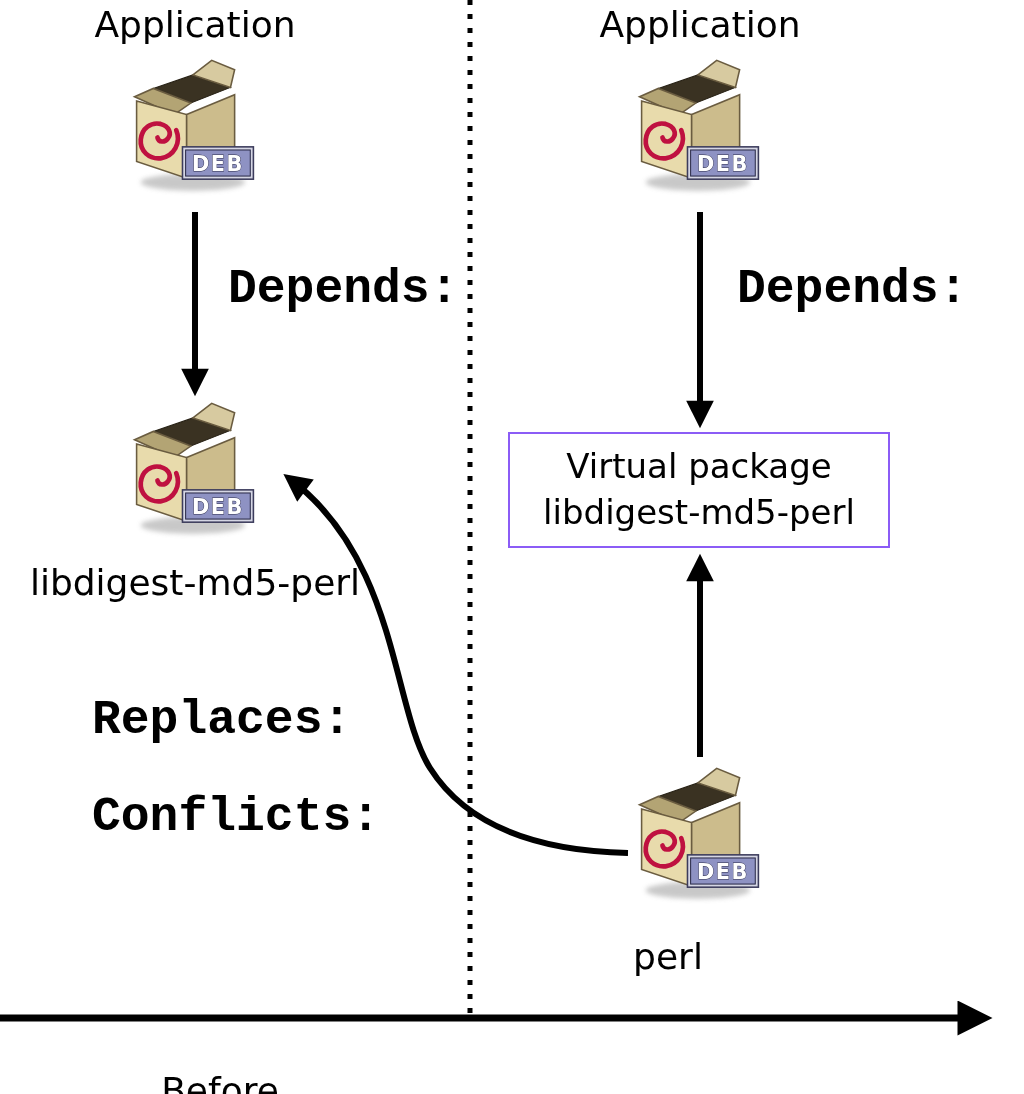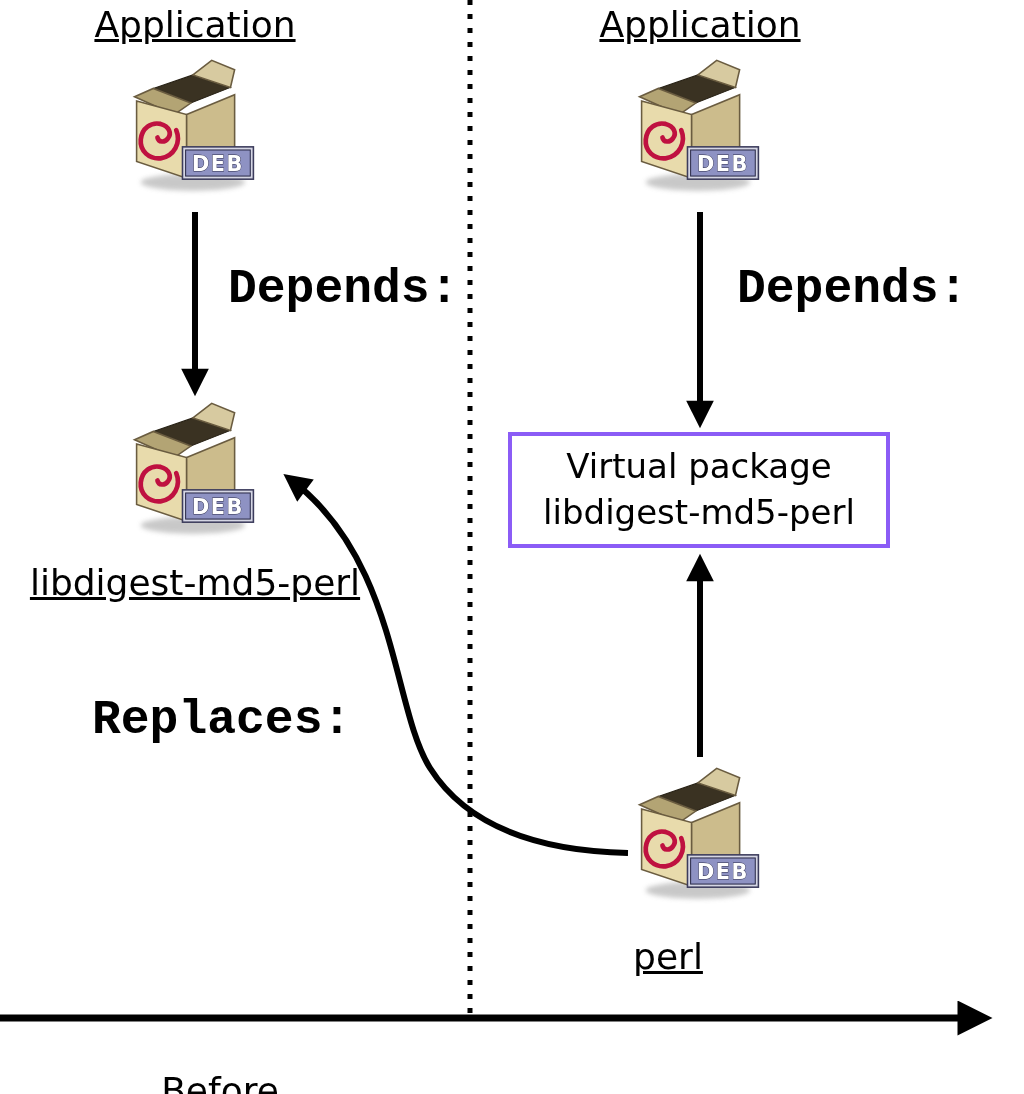--- a/index.html
+++ b/index.html
@@ -8,28 +8,28 @@
     position: relative;
     width: 1024px;
     height: 1094px;
     background: #ffffff;
     overflow: hidden;
     color: #000;
     font-family: "DejaVu Sans", "Liberation Sans", sans-serif;
   }
   .svg-layer { position: absolute; left: 0; top: 0; }
   .label { position: absolute; white-space: nowrap; color: #000; }
-  .sans { font-family: "DejaVu Sans", "Liberation Sans", sans-serif; font-size: 36px; text-decoration: underline; }
+  .sans { font-family: "DejaVu Sans", "Liberation Sans", sans-serif; font-size: 36px; }
   .mono { font-family: "Liberation Mono", "DejaVu Sans Mono", monospace; font-size: 48px; font-weight: 700; }
   .centered { transform: translateX(-50%); }
   .virtual-box {
     position: absolute;
     left: 508px; top: 432px;
     width: 382px; height: 116px;
-    border: 4px solid #8b5cf6;
+    border: 2px solid #8b5cf6;
     background: #fff;
     display: flex;
     flex-direction: column;
     justify-content: center;
     font-size: 34px;
     line-height: 1.35;
     text-align: center;
   }
 </style>
 </head>
@@ -82,20 +82,21 @@
   </svg>
 
   <div class="label sans centered" style="left:195px; top:4px;">Application</div>
 
   <div class="label mono" style="left:228px; top:262px;">Depends:</div>
 
   <div class="label sans centered" style="left:195px; top:562px;">libdigest-md5-perl</div>
 
   <div class="label mono" style="left:92px; top:693px;">Replaces:</div>
 
+  <div class="label mono" style="left:92px; top:790px;">Conflicts:</div>
 
   <div class="label sans centered" style="left:220px; top:1070px;">Before</div>
 
   <div class="label sans centered" style="left:700px; top:4px;">Application</div>
 
   <div class="label mono" style="left:737px; top:262px;">Depends:</div>
 
   <div class="virtual-box">
     <div>Virtual package</div>
     <div>libdigest-md5-perl</div>

